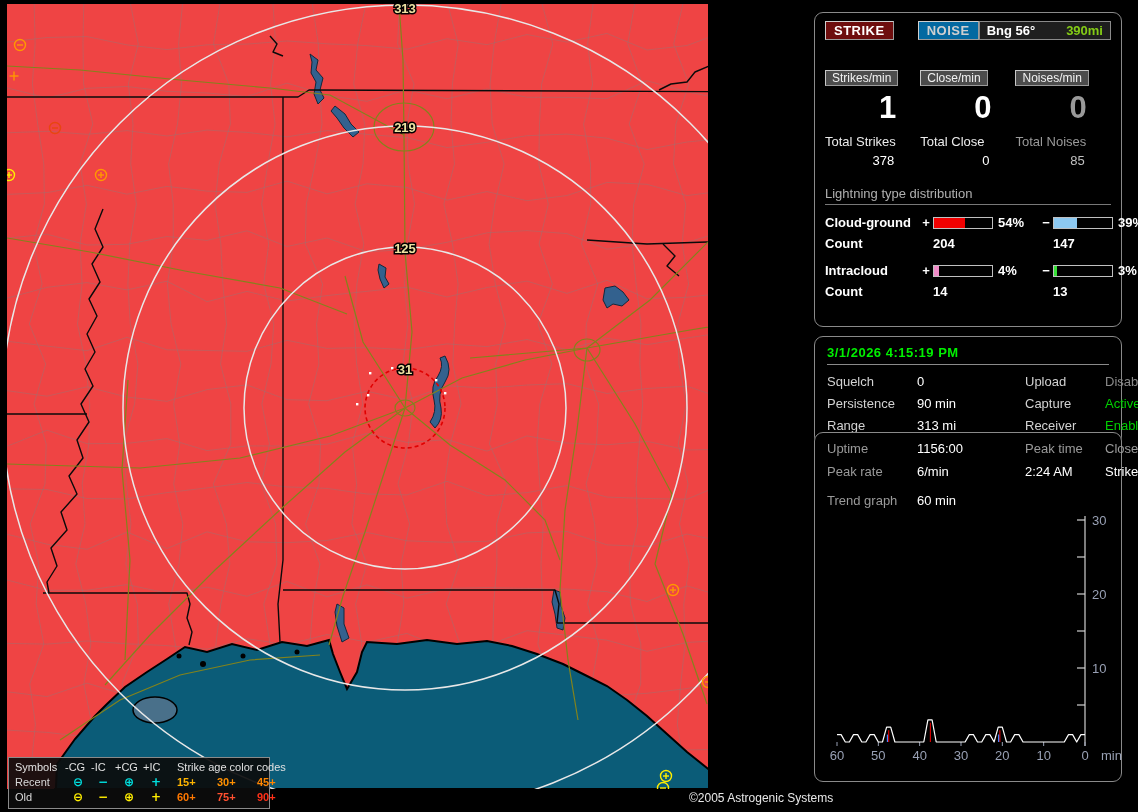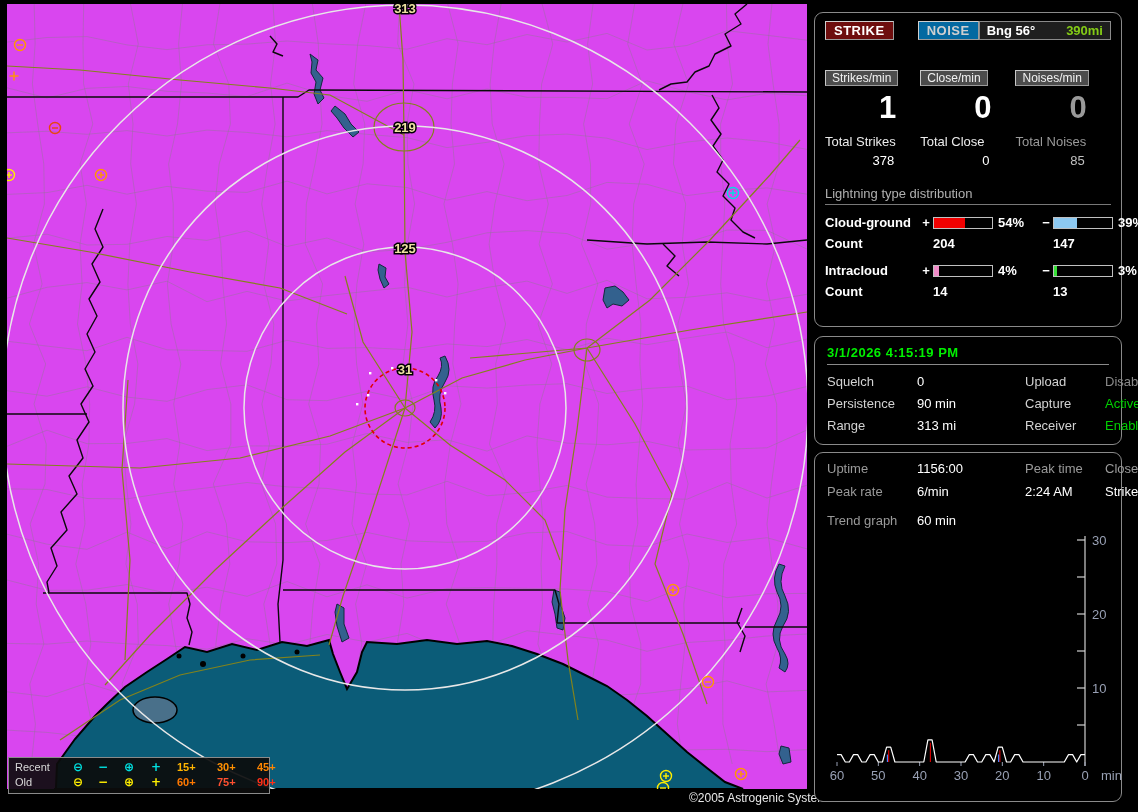--- a/index.html
+++ b/index.html
@@ -1,37 +1,37 @@
 <!DOCTYPE html>
 <html><head>
 <meta charset="utf-8">
 <style>
   html,body{margin:0;padding:0;background:#000;}
   .stage{position:relative;width:1138px;height:812px;background:#000;overflow:hidden;
          font-family:"Liberation Sans",sans-serif;-webkit-font-smoothing:antialiased;}
   
-  .map{position:absolute;left:7px;top:4px;width:800px;height:785px;background:#d946ef;overflow:hidden;text-align:center;}
+  .map{position:absolute;left:7px;top:4px;width:701px;height:785px;background:#ef4444;overflow:hidden;text-align:center;}
   .map svg{display:block;}
   .copyright{position:absolute;left:682px;top:789px;background:#000;color:#e8e8e8;
              font-size:12px;padding:2px 7px 4px 7px;white-space:nowrap;}
   
   .legend{position:absolute;left:8px;top:757px;width:250px;background:rgba(12,12,12,.92);
           border:1px solid #8a8a8a;color:#d8d8d8;font-size:11px;padding:2px 4px 3px 6px;}
   .lg-row{display:grid;grid-template-columns:50px 26px 24px 28px 26px 8px 40px 40px 40px;
           align-items:center;height:15px;line-height:15px;}
   .lg-row .sym{text-align:center;font-family:"DejaVu Sans",sans-serif;font-size:12px;font-weight:bold;}
   .lg-row .age{font-weight:bold;}
   .lg-head{color:#e0e0e0;}
   .lg-agetitle{grid-column:7/10;white-space:nowrap;}
   
   .sidebar{position:absolute;left:814px;top:0;width:316px;color:#fff;font-size:13px;}
   .panel{background:#000;border:1px solid #8a8a8a;border-radius:9px;box-sizing:border-box;width:308px;}
   .p1{position:absolute;top:12px;height:315px;padding:8px 10px;}
   .p2{position:absolute;top:336px;height:109px;padding:8px 12px;}
-  .p3{position:absolute;top:452px;height:350px;padding:8px 12px;}
+  .p3{position:absolute;top:432px;height:350px;padding:8px 12px;}
   .toprow{display:flex;align-items:center;}
   .btn{border:1px solid #9c9c9c;border-top-color:#cfcfcf;border-left-color:#cfcfcf;
        font-weight:bold;font-size:13px;padding:1px 8px;letter-spacing:.5px;cursor:default;}
   .btn-strike{background:#6e0e0e;color:#fff;}
   .btn-noise{background:#0369a1;color:#cfcfcf;margin-left:24px;}
   .bngbox{margin-left:auto;background:#1e1e1e;border:1px solid #8a8a8a;display:flex;
           width:152px;justify-content:space-between;padding:1px 7px;font-weight:bold;}
   .bng-range{color:#84cc16;}
   .counters{display:flex;margin-top:30px;}
   .ccol{width:33.3%;}
@@ -208,20 +208,29 @@
           <g transform="translate(734,770)" stroke="#ff9800" stroke-width="1.4" fill="none">
             <circle r="5.5"></circle>
             <line x1="-3" y1="0" x2="3" y2="0"></line>
             <line x1="0" y1="-3" x2="0" y2="3"></line>
           </g>
         </g>
     </svg>
   </div>
 
   <div class="legend" id="legend">
+      <div class="lg-row">
+        <span class="lg-head">Symbols</span>
+        <span class="lg-head sym-h">-CG</span>
+        <span class="lg-head sym-h">-IC</span>
+        <span class="lg-head sym-h">+CG</span>
+        <span class="lg-head sym-h">+IC</span>
+        <span></span>
+        <span class="lg-head lg-agetitle">Strike age color codes</span>
+      </div>
       <div class="lg-row">
         <span>Recent</span>
         <span class="sym" style="color: rgb(0, 224, 224);">⊖</span>
         <span class="sym" style="color: rgb(0, 224, 224);">−</span>
         <span class="sym" style="color: rgb(0, 224, 224);">⊕</span>
         <span class="sym" style="color: rgb(0, 224, 224);">+</span>
         <span></span>
         <span class="age" style="color: rgb(255, 180, 0);">15+</span>
         <span class="age" style="color: rgb(255, 144, 0);">30+</span>
         <span class="age" style="color: rgb(255, 134, 0);">45+</span>

